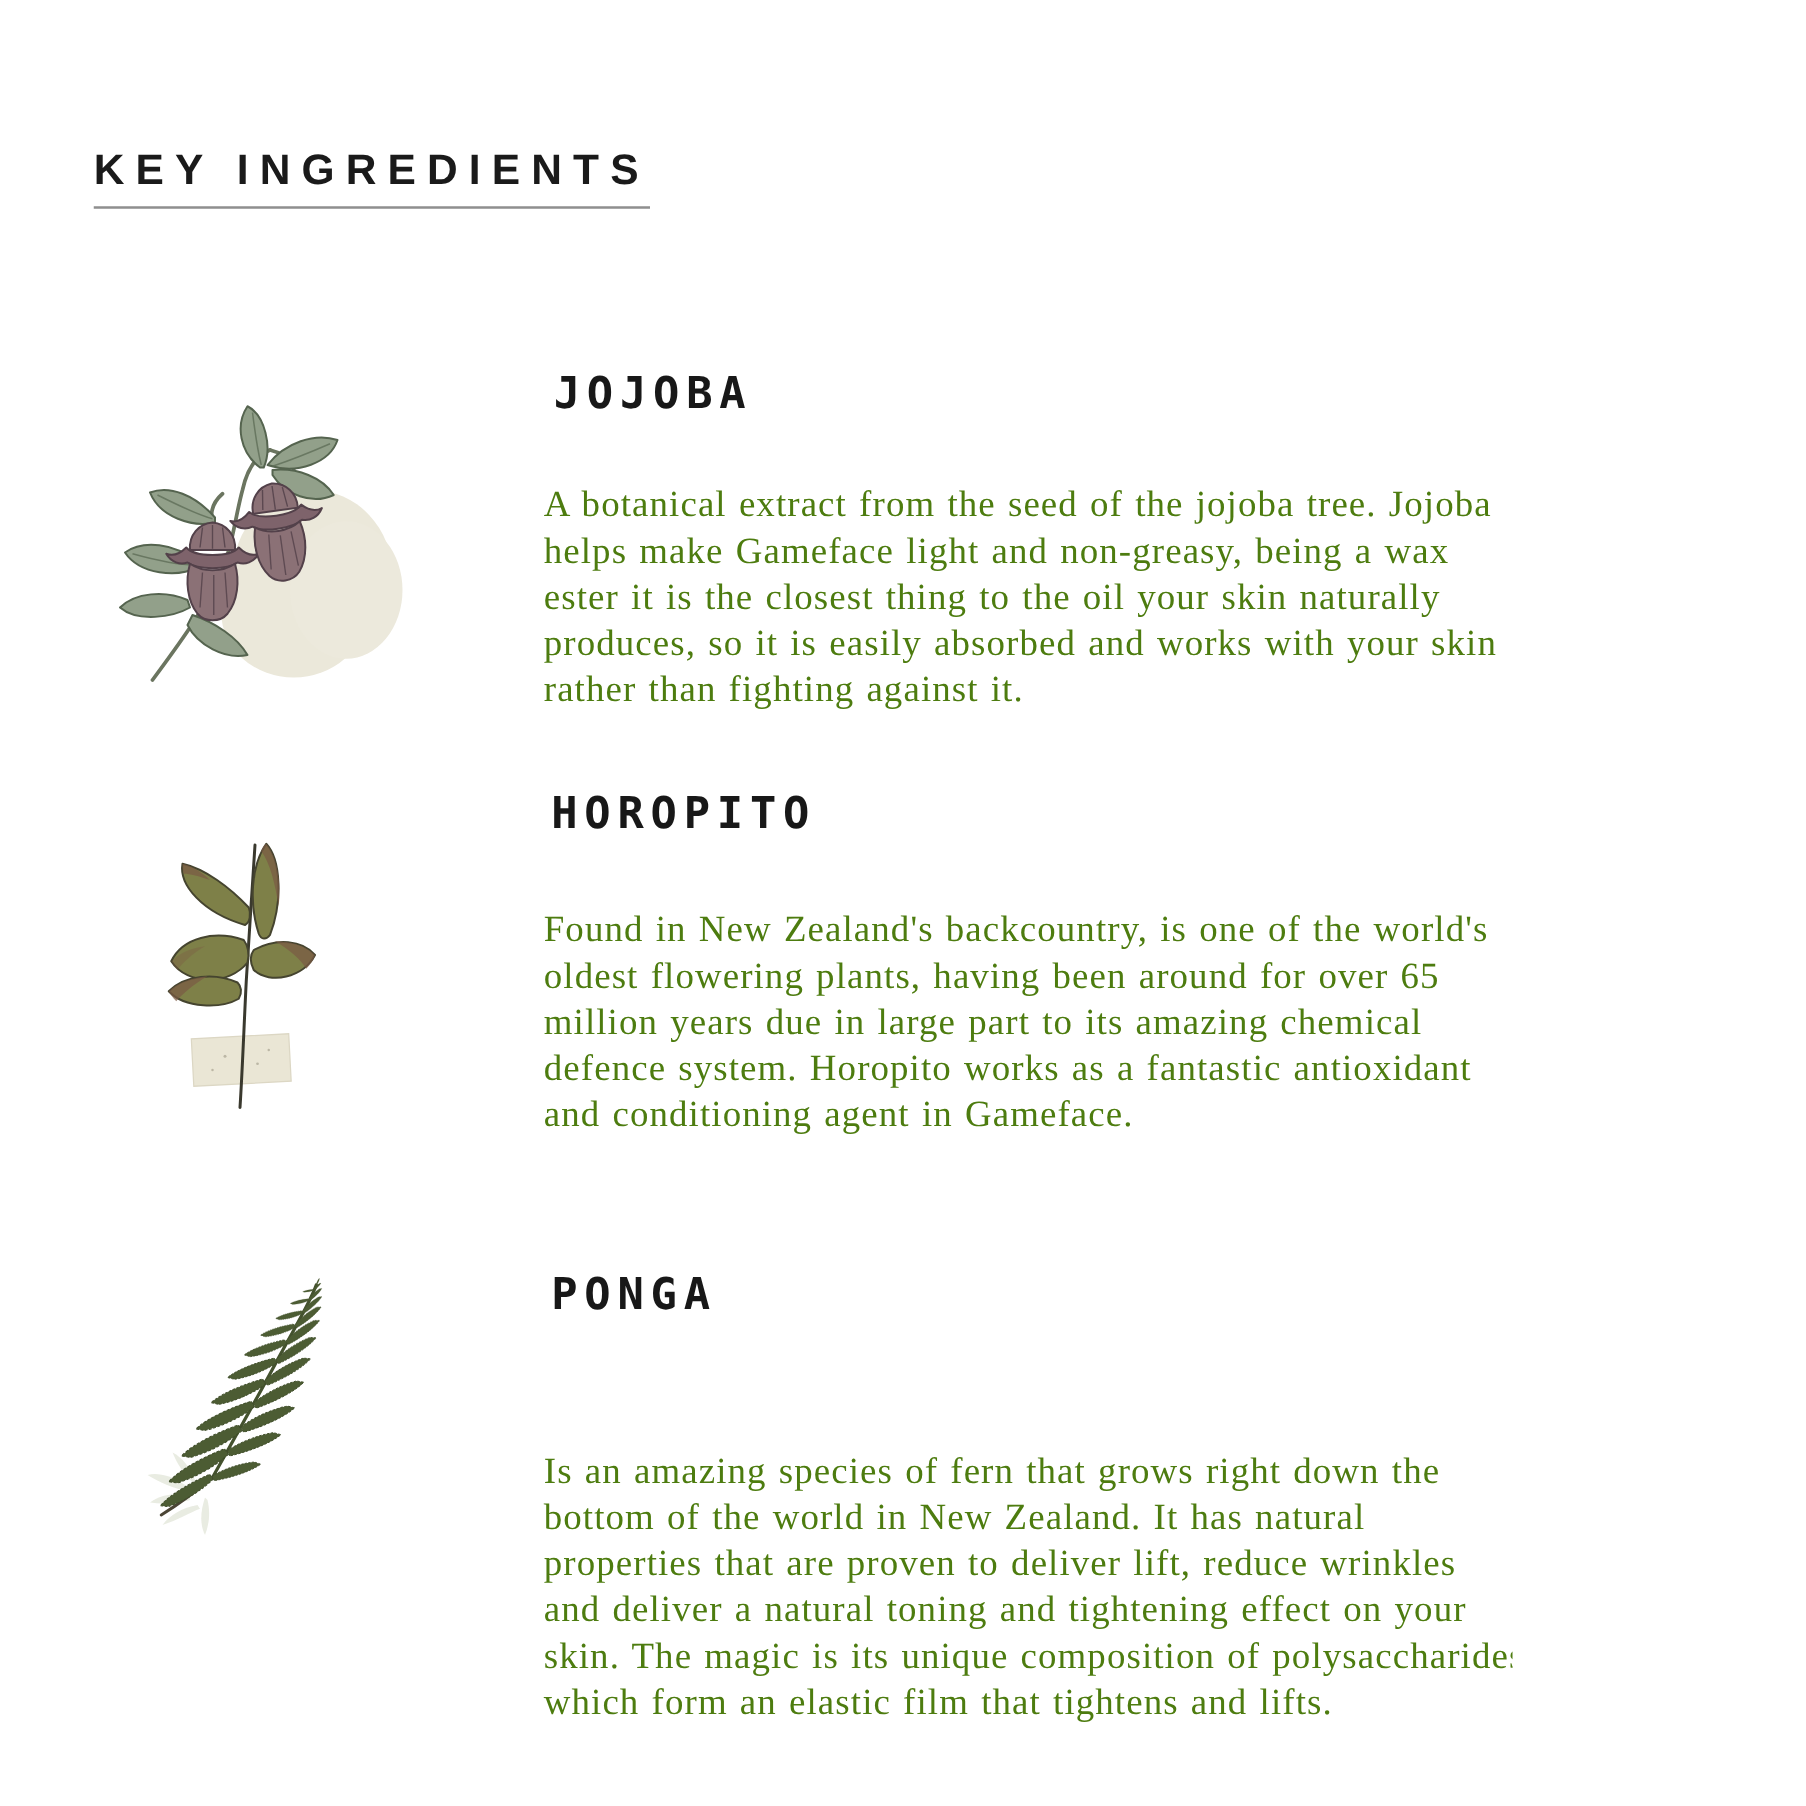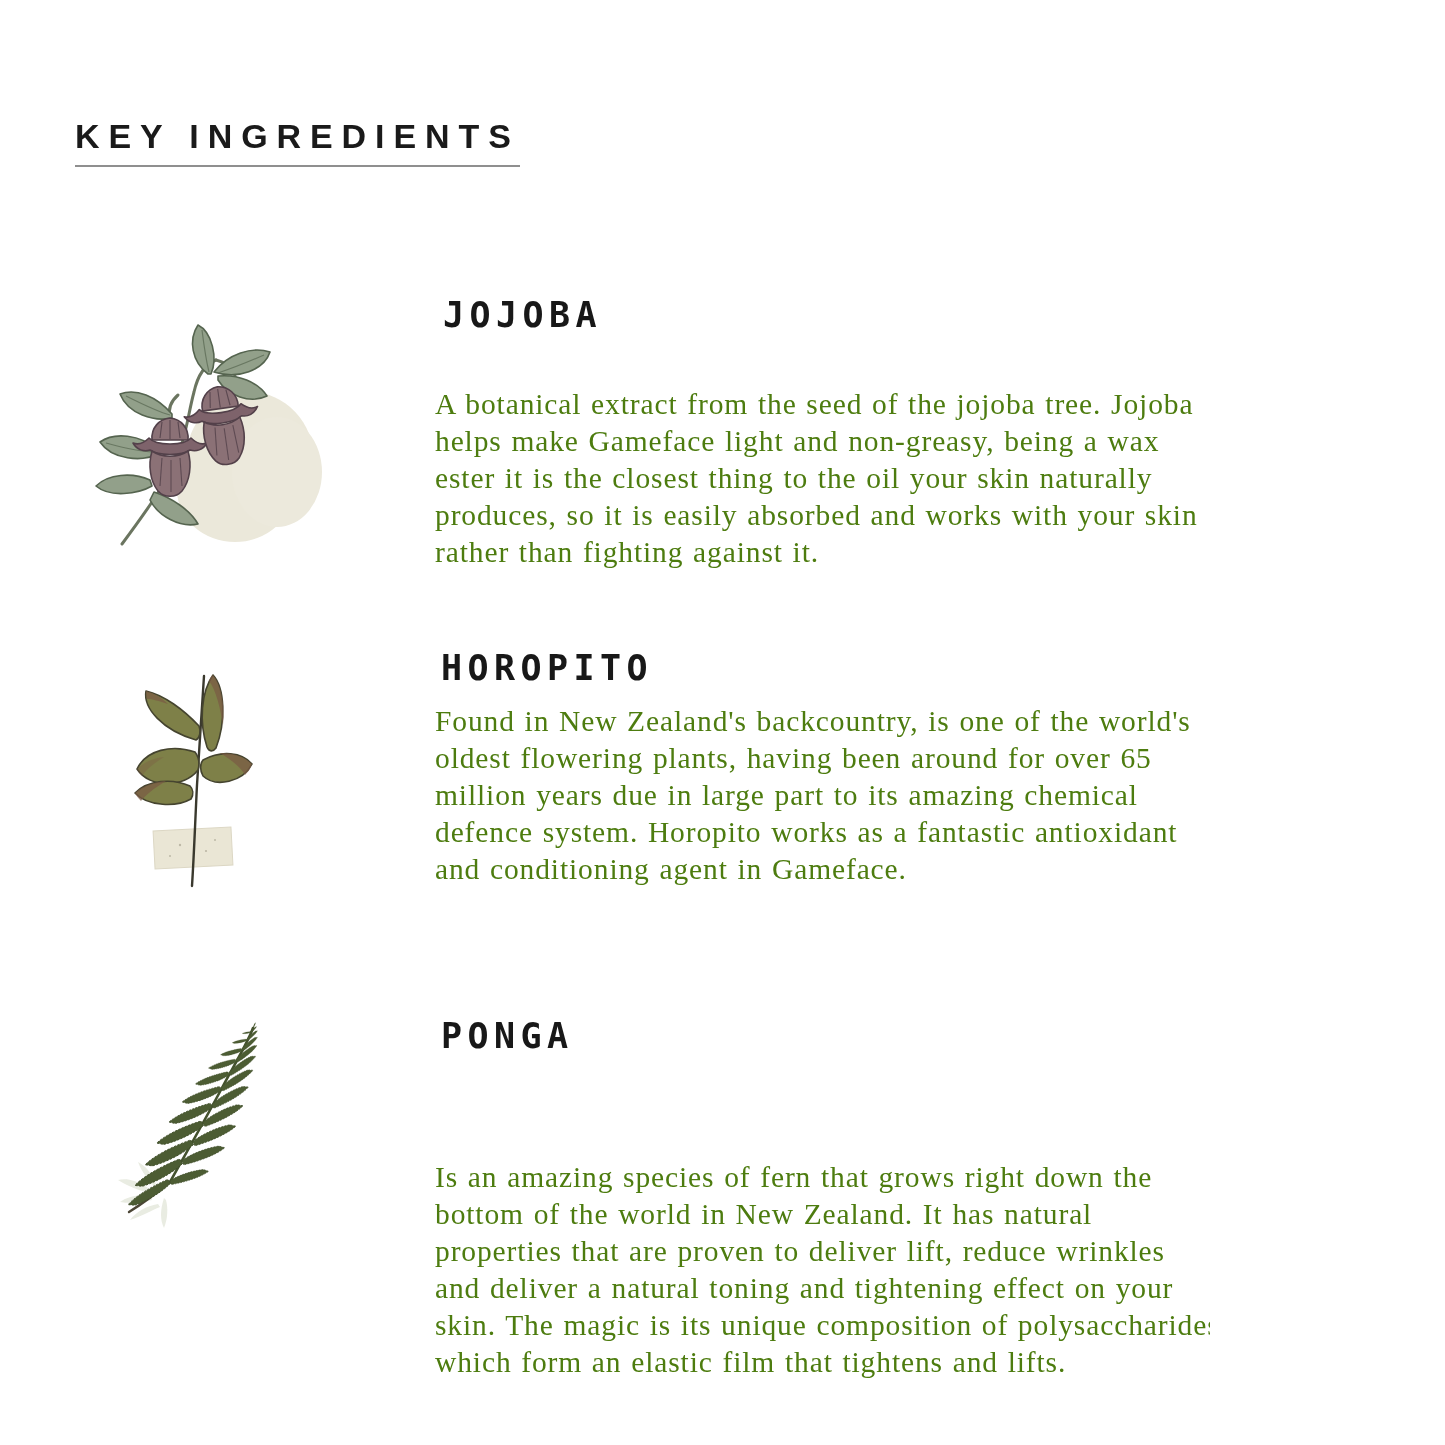--- a/index.html
+++ b/index.html
@@ -18,31 +18,31 @@
     padding-bottom:12px;border-bottom:2px solid #8f8f8f;
     display:inline-block;white-space:nowrap;
   }
   .ingredient-name{
     position:absolute;margin:0;
     font-family:"DejaVu Sans Mono",monospace;
     font-weight:700;font-size:35px;line-height:1;
     letter-spacing:0.155em;color:#181818;white-space:nowrap;
   }
   .h-jojoba{left:443px;top:298px;}
-  .h-horopito{left:441px;top:651px;}
+  .h-horopito{left:441px;top:634px;}
   .h-ponga{left:441px;top:1019px;text-align:right;}
   .ingredient-desc{
     position:absolute;margin:0;left:435px;width:990px;
     font-family:"Liberation Serif",serif;
     font-size:29.5px;line-height:37px;
     letter-spacing:0.03em;word-spacing:0.05em;
     color:#4d7c0f;white-space:pre-line;
   }
   .d-jojoba{top:386px;}
-  .d-horopito{top:703px;}
+  .d-horopito{top:726px;}
   .d-ponga{top:1111px;margin-top:48px;}
   .illo{position:absolute;margin:0;}
   .illo svg{display:block;}
   .illo-jojoba{left:92px;top:322px;}
   .illo-horopito{left:110px;top:650px;}
   .illo-ponga{left:100px;top:1020px;}
 </style>
 </head>
 <body>
 

